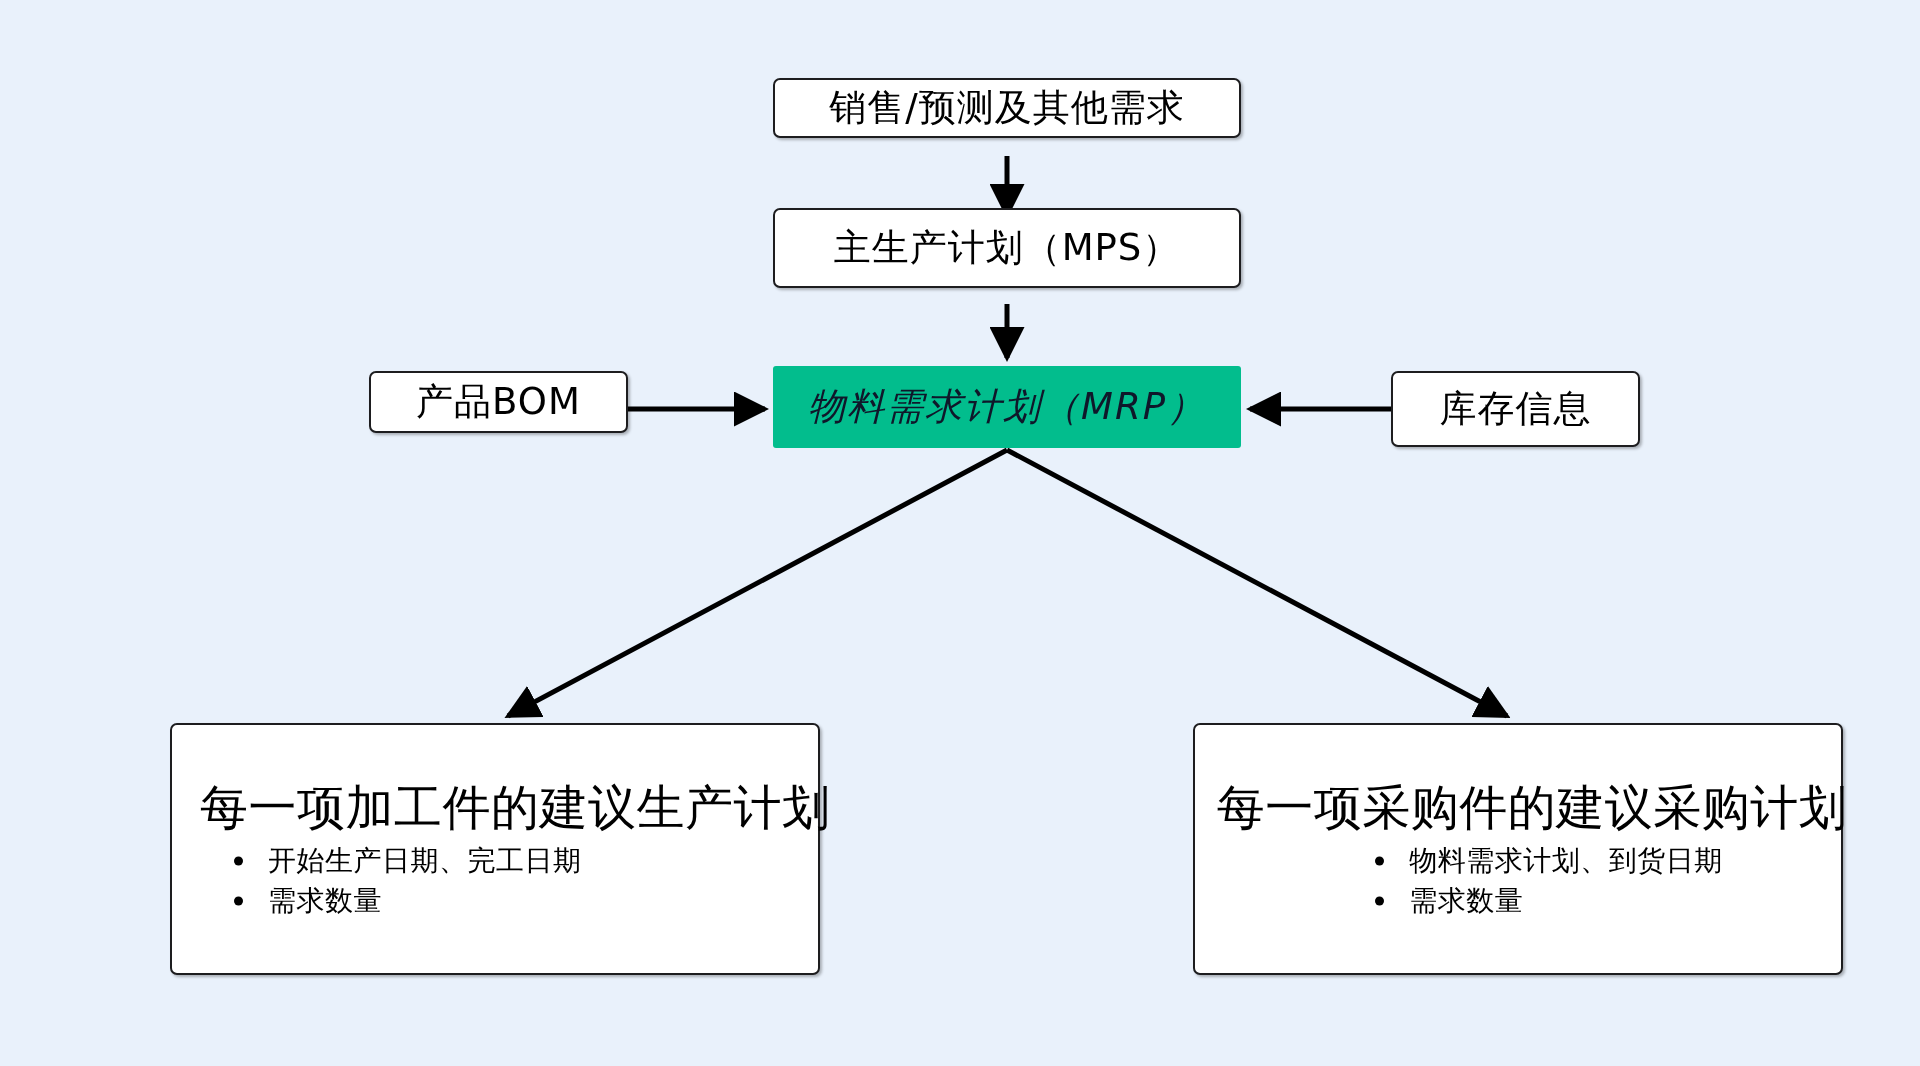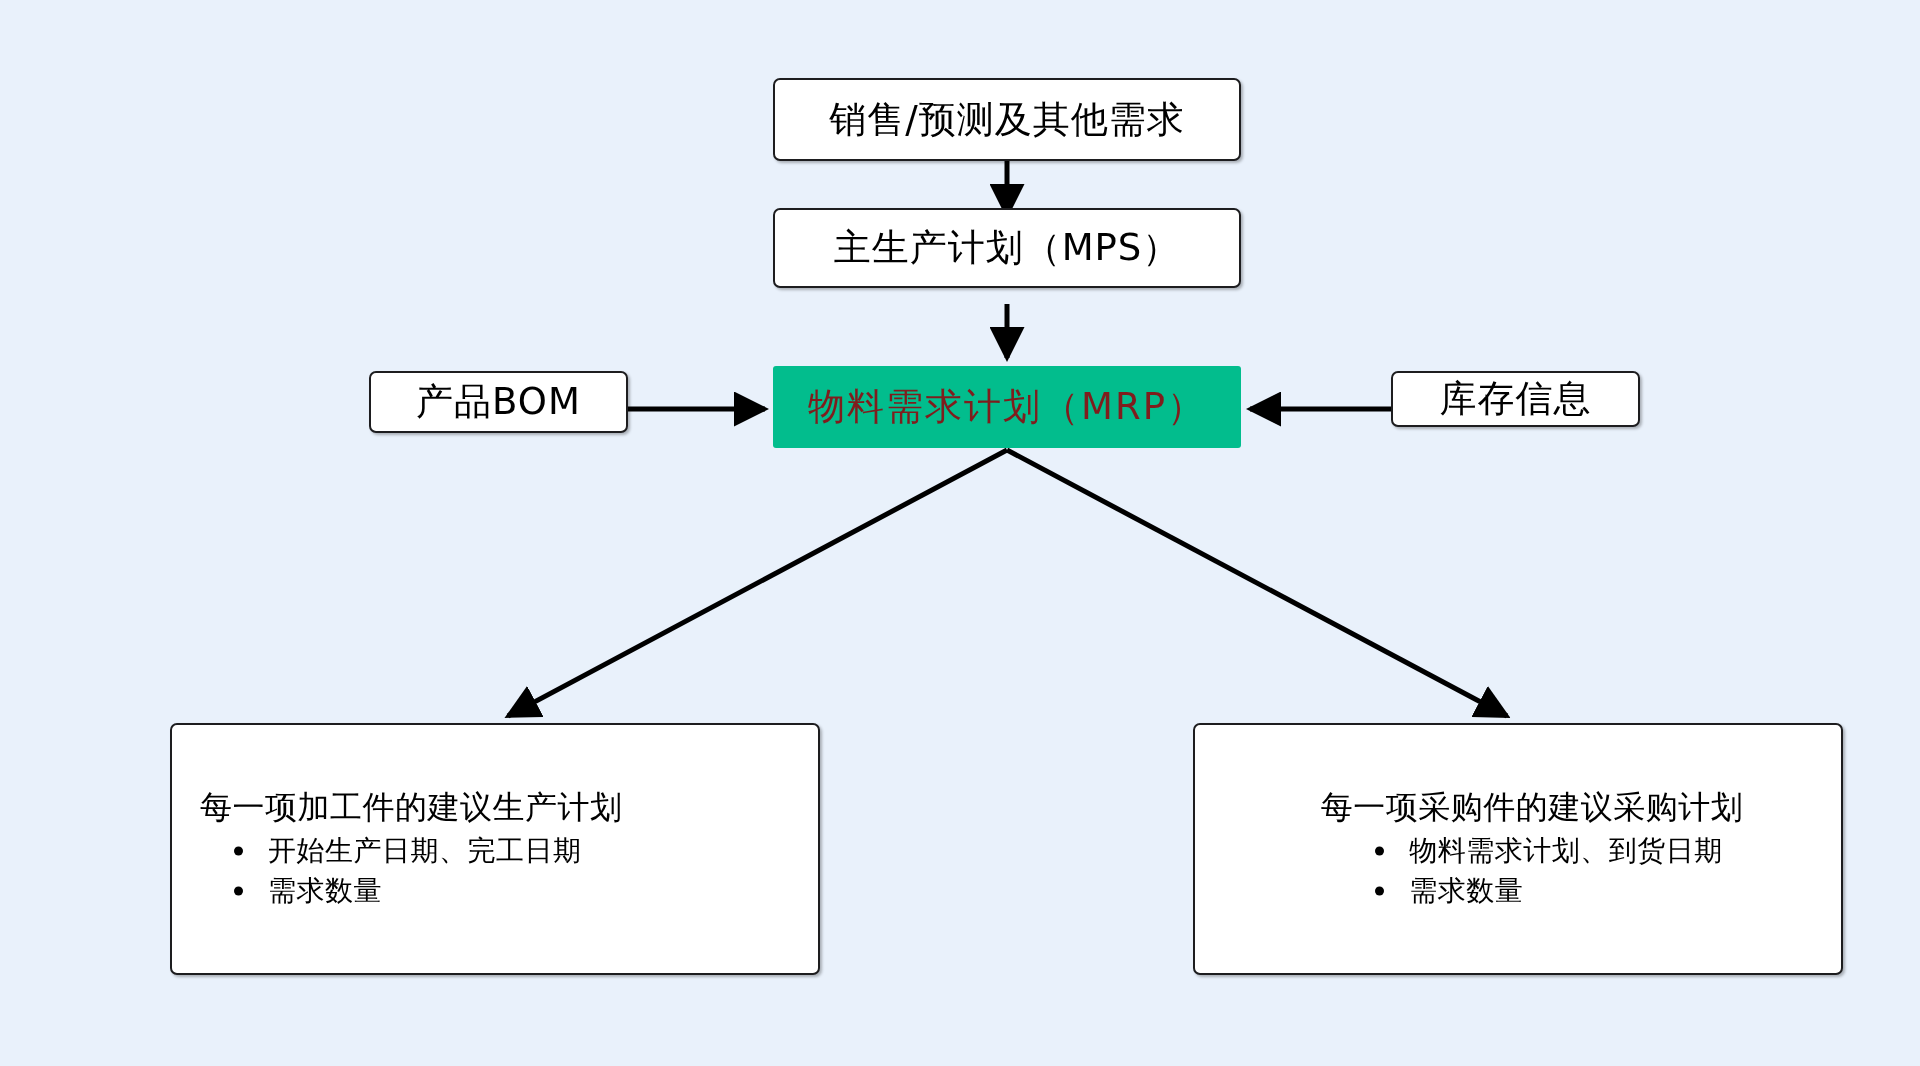--- a/index.html
+++ b/index.html
@@ -47,21 +47,21 @@
     font-size: 37px;
     line-height: 1.18;
     letter-spacing: 1px;
     white-space: nowrap;
   }
   
   #node-demand {
     left: 773px;
     top: 78px;
     width: 468px;
-    height: 83px;
+    height: 60px;
   }
   
   #node-mps {
     left: 773px;
     top: 208px;
     width: 468px;
     height: 80px;
   }
   
   #node-mrp {
@@ -70,36 +70,37 @@
     width: 468px;
     height: 82px;
     background: #02bd8d;
     border: none;
     border-radius: 3px;
     box-shadow: none;
     align-items: center;
     text-align: center;
   }
   #node-mrp .node-title {
-    color: #7f1d1d;
+    color: #0f172a;
     letter-spacing: 2px;
+    font-style: italic;
   }
   
   #node-bom {
     left: 369px;
     top: 371px;
     width: 259px;
     height: 62px;
   }
   
   #node-inventory {
     left: 1391px;
     top: 371px;
     width: 249px;
-    height: 56px;
+    height: 76px;
   }
   
   .node.output {
     padding: 26px 0 26px 28px;
     align-items: flex-start;
     justify-content: center;
   }
   #node-production {
     left: 170px;
     top: 723px;
@@ -107,21 +108,21 @@
     height: 252px;
   }
   #node-purchase {
     left: 1193px;
     top: 723px;
     width: 650px;
     height: 252px;
     align-items: center;
   }
   .output-heading {
-    font-size: 32px;
+    font-size: 48px;
     line-height: 1.25;
     white-space: nowrap;
     letter-spacing: 0.5px;
   }
   .bullet-list {
     list-style: none;
     margin: 4px 0 0 0;
     padding: 0 0 0 30px;
   }
   .bullet-list li {

